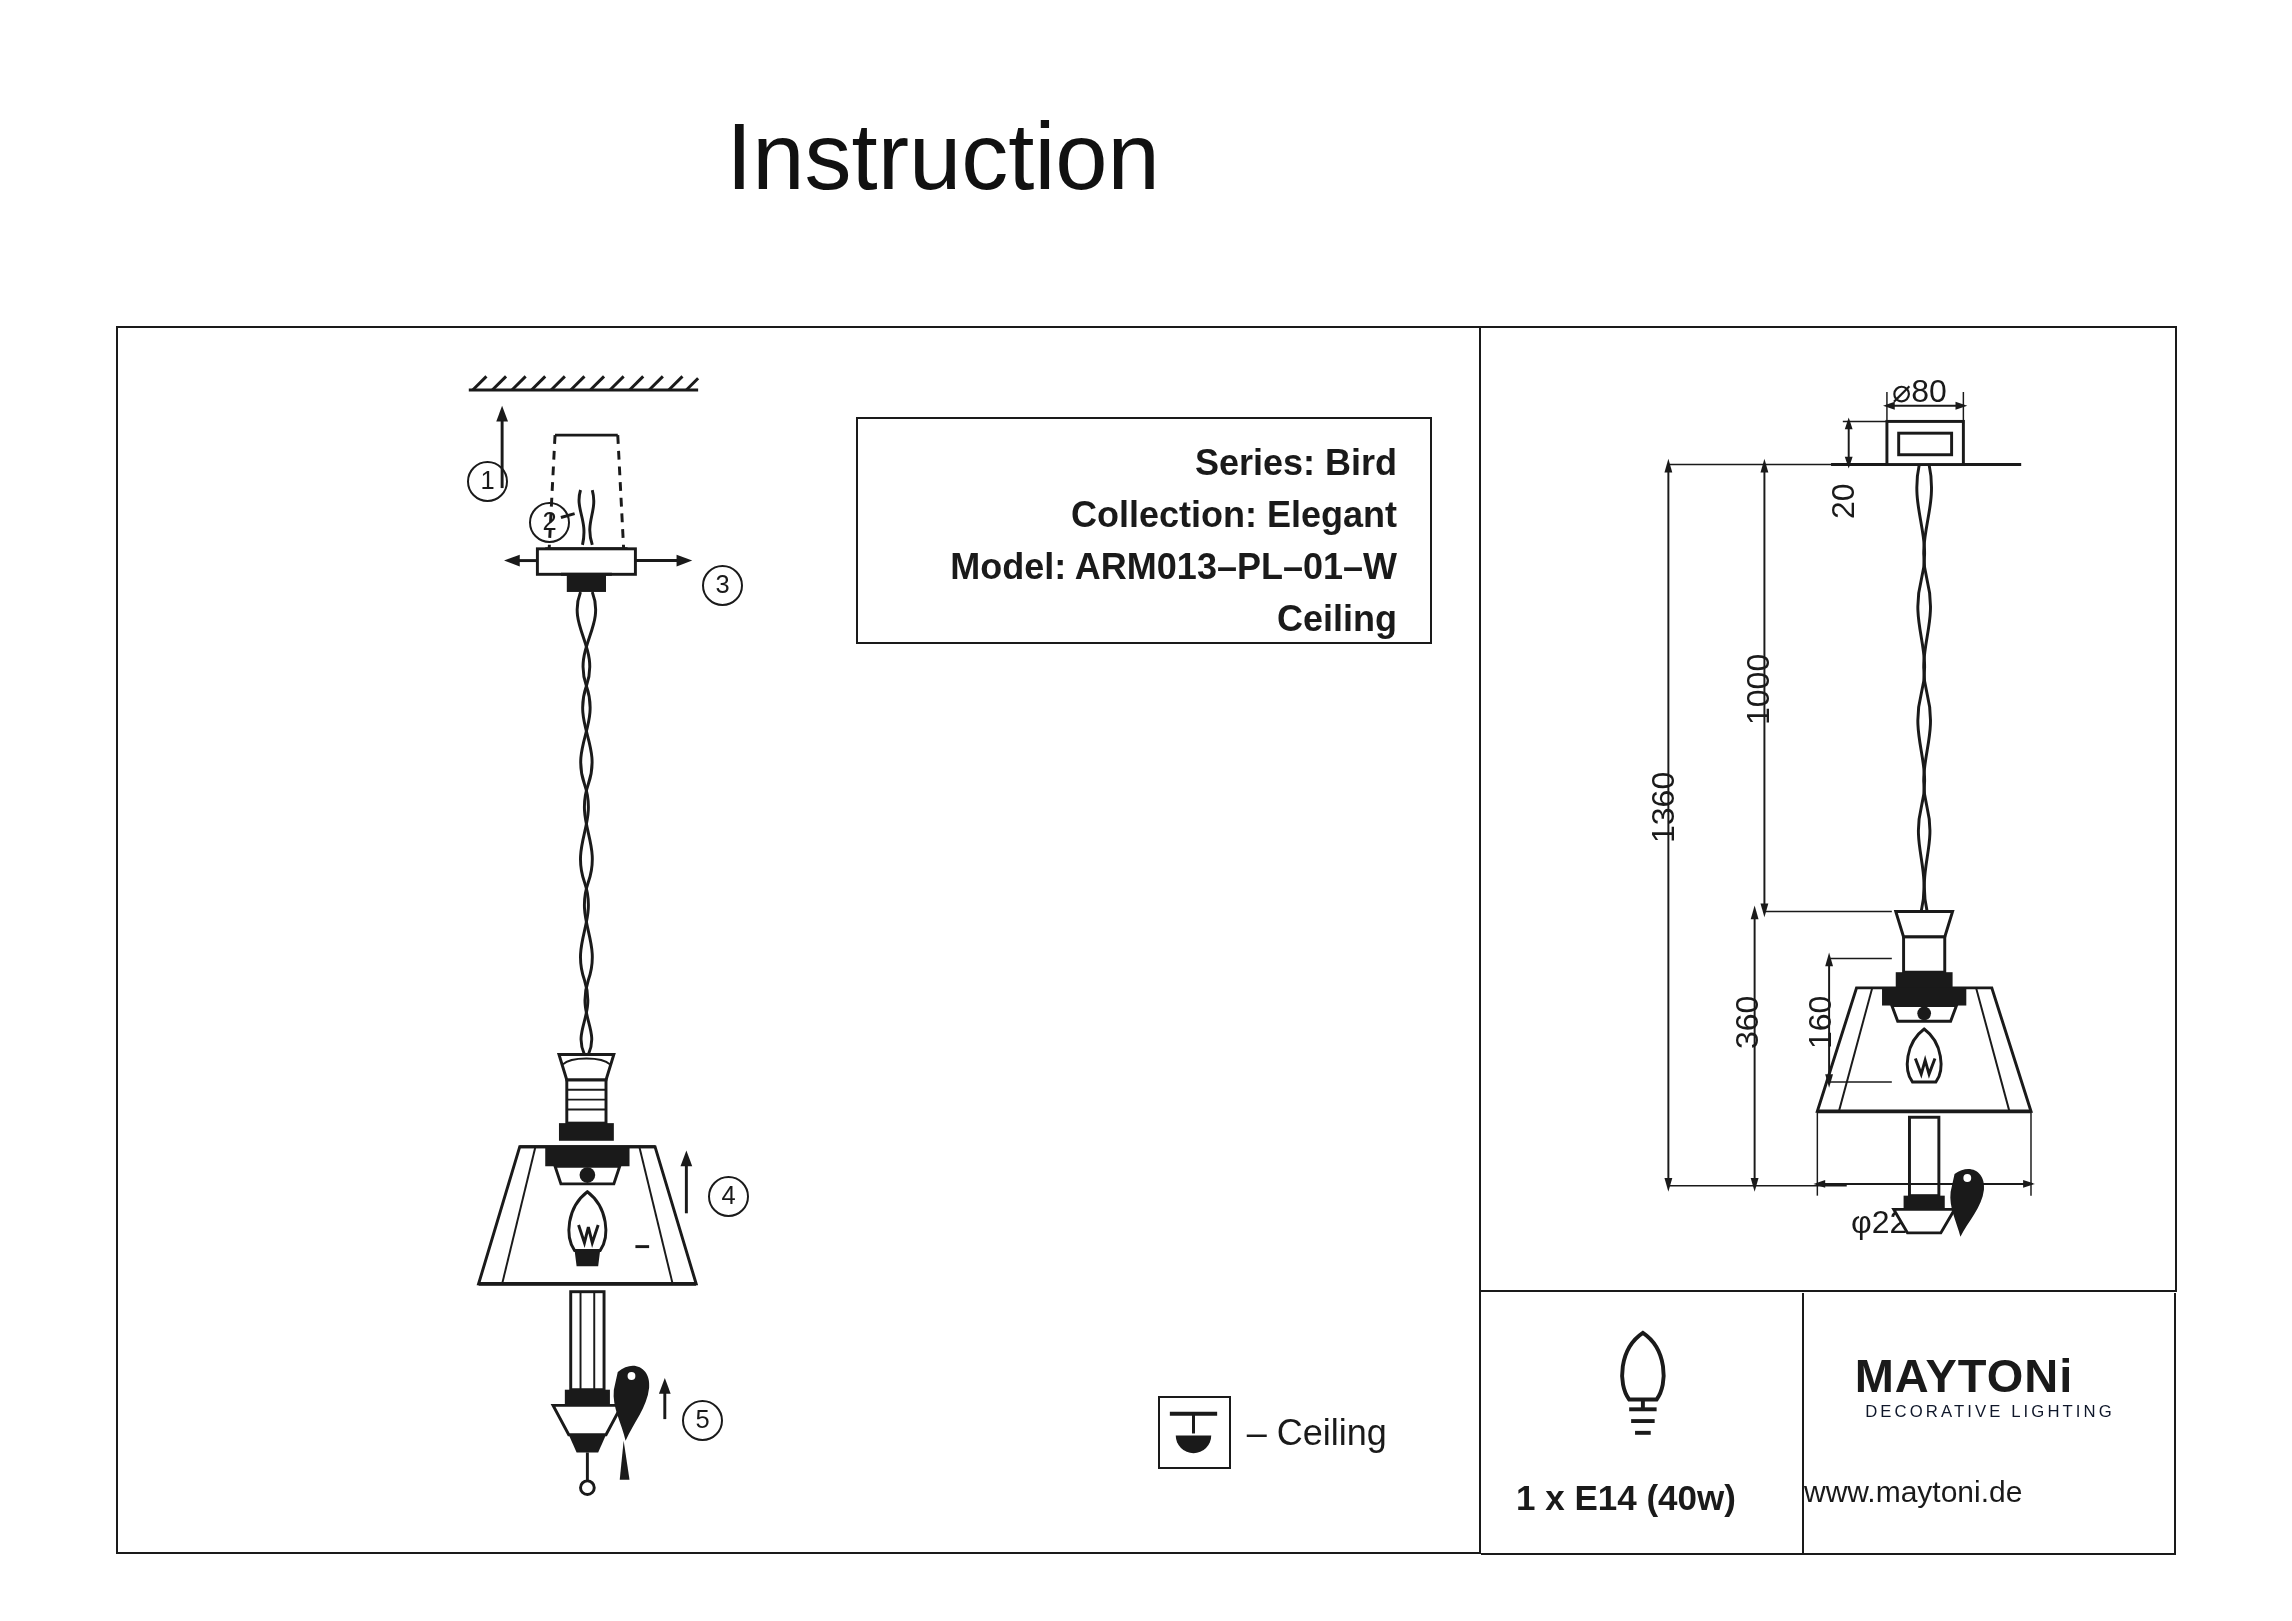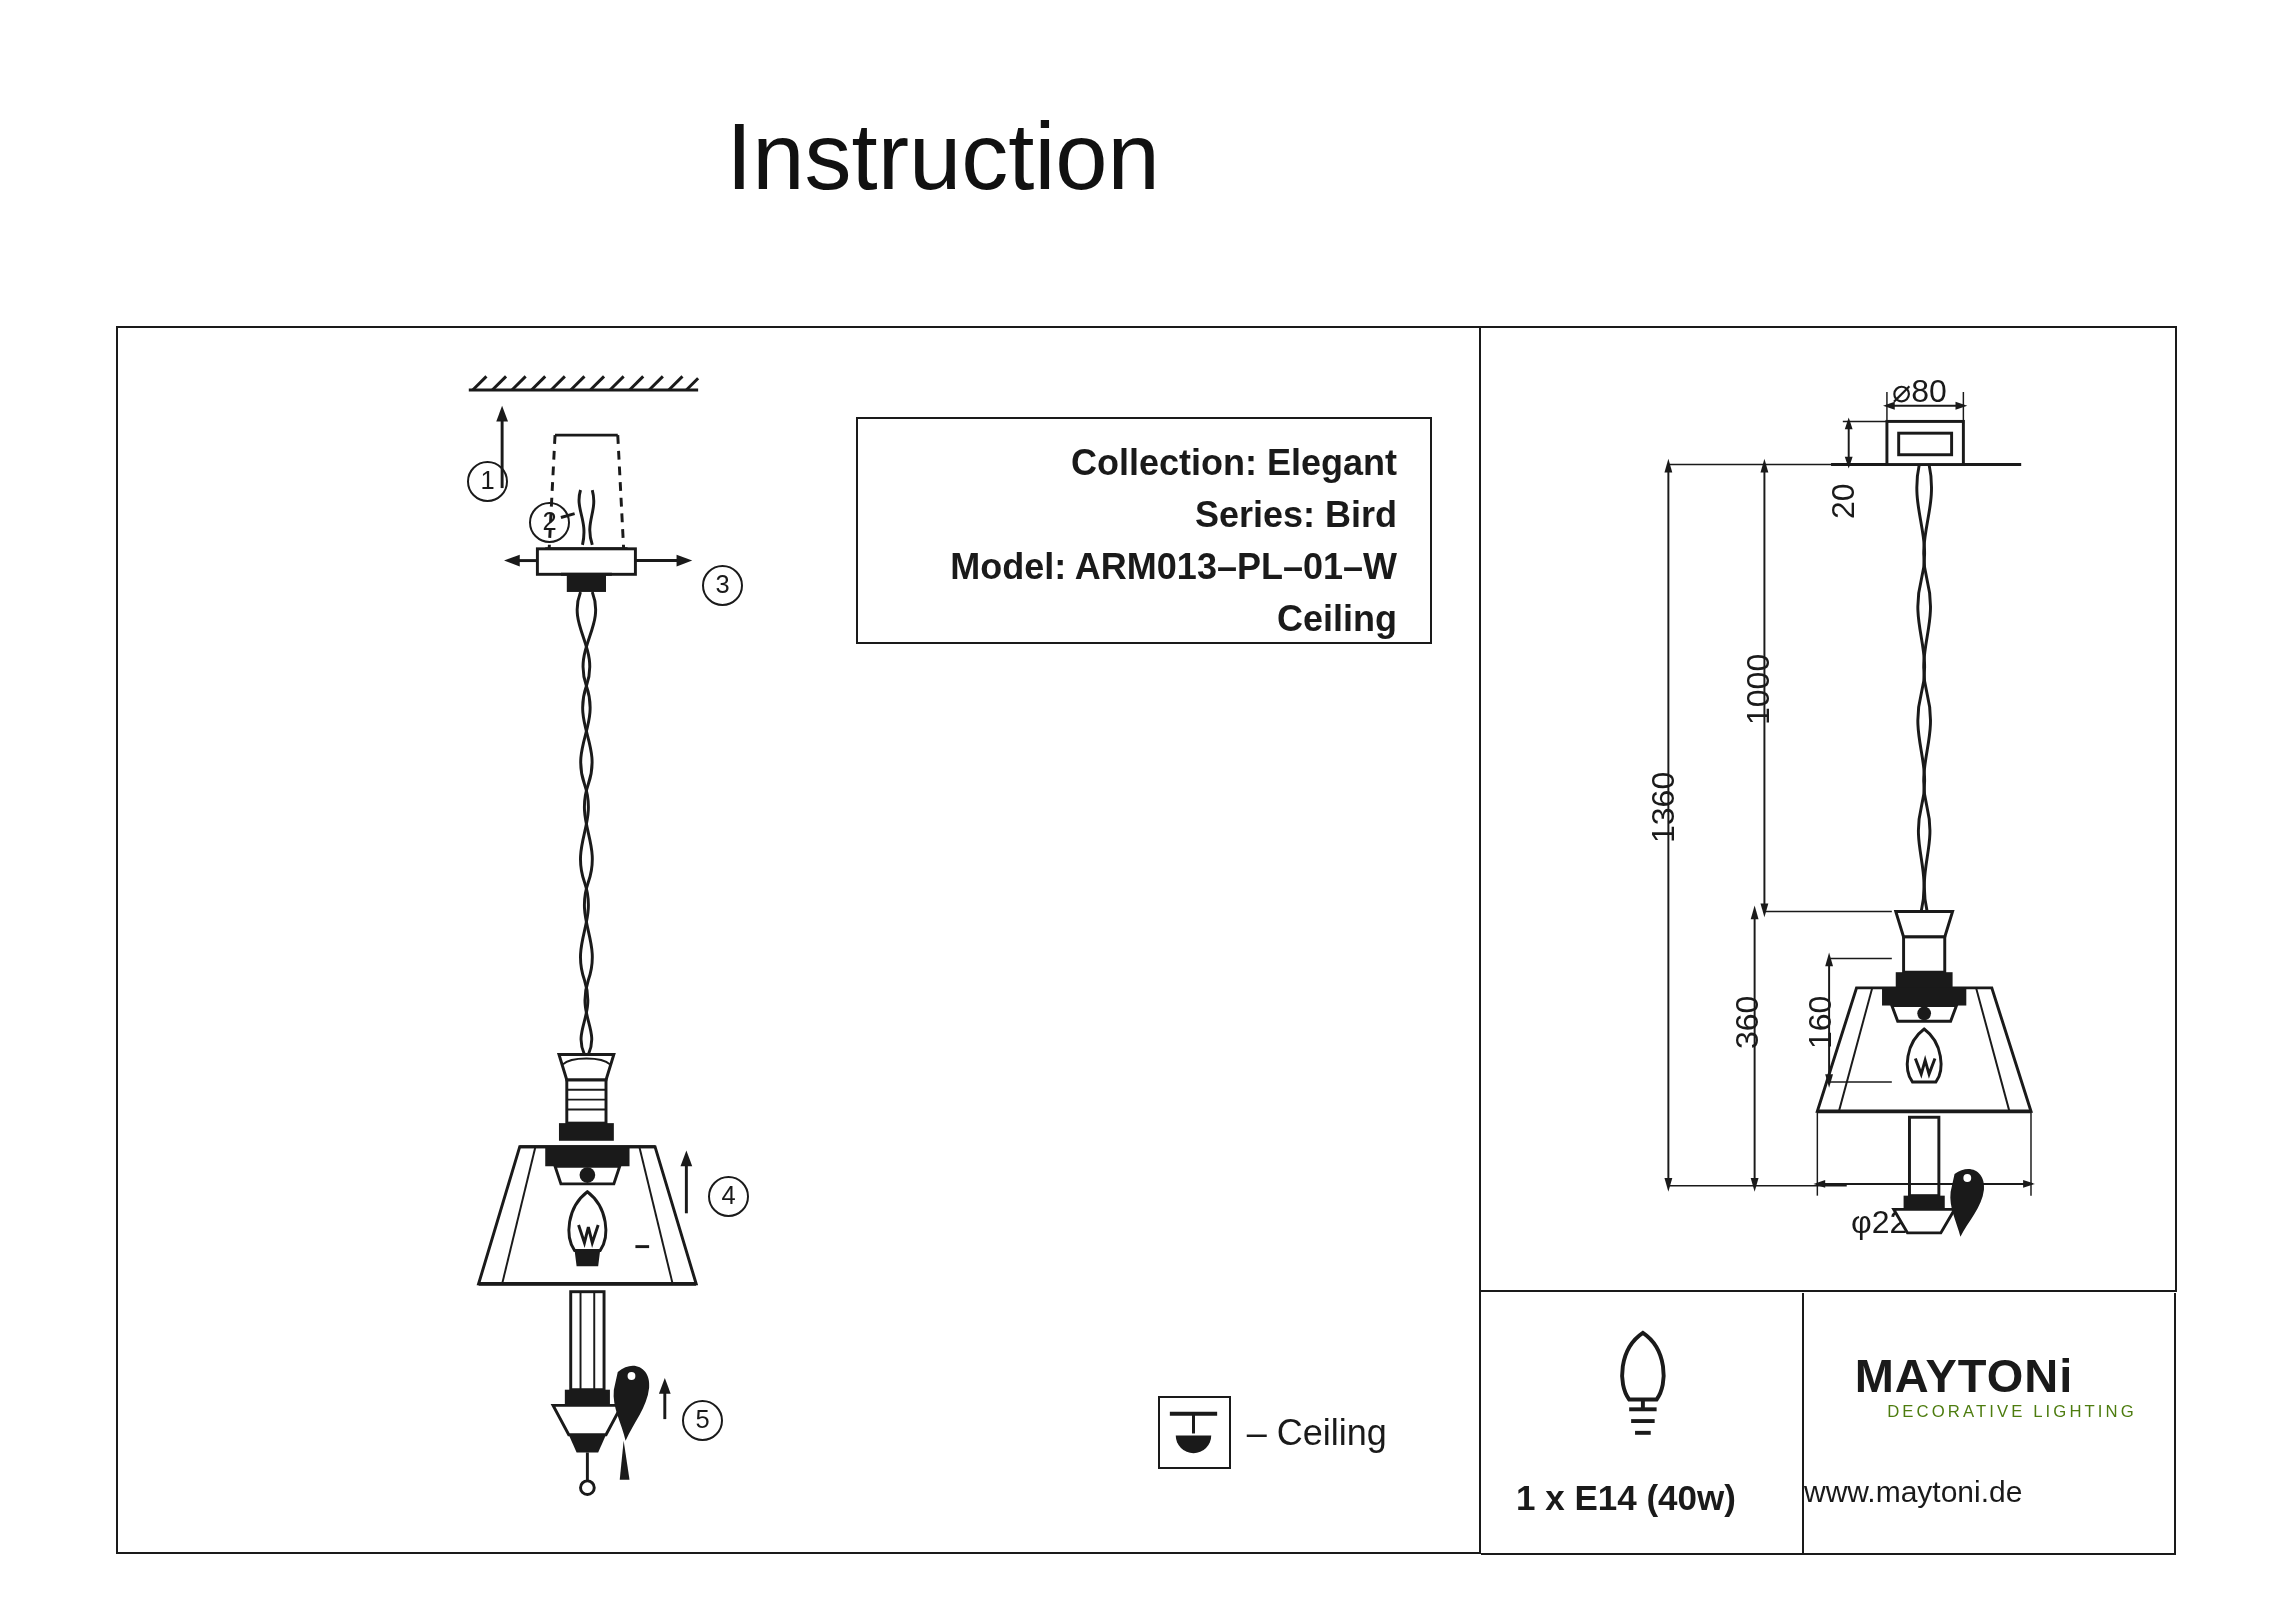--- a/index.html
+++ b/index.html
@@ -138,22 +138,21 @@
     color: #1a1a1a;
   }
   .brand-sub {
     position: absolute;
     left: 1804px;
     top: 1402px;
     width: 372px;
     text-align: center;
     font-size: 16.7px;
     letter-spacing: 3.1px;
-    color: #4d7c0f;
-    margin-left: 22px;
+    color: #0f172a;
   }
   .brand-url {
     position: absolute;
     left: 1804px;
     top: 1475px;
     width: 372px;
     text-align: left;
     font-size: 30px;
     color: #1a1a1a;
   }
@@ -198,22 +197,22 @@
 <div class="page">
 
   <div class="title">Instruction</div>
 
   <div class="frame-left"></div>
   <div class="frame-right"></div>
   <div class="frame-lamp"></div>
   <div class="frame-brand"></div>
 
   <div class="info-box">
+    <div class="info-line">Series: Bird</div>
     <div class="info-line">Collection: Elegant</div>
-    <div class="info-line">Series: Bird</div>
     <div class="info-line">Model: ARM013–PL–01–W</div>
     <div class="info-line">Ceiling</div>
   </div>
 
   <div class="legend">
     <div class="legend-icon">
       <svg width="67" height="67" viewBox="0 0 68 68">
         <line x1="10" y1="16" x2="58" y2="16" stroke="#1a1a1a" stroke-width="4"></line>
         <line x1="34" y1="16" x2="34" y2="36" stroke="#1a1a1a" stroke-width="3"></line>
         <path d="M16 38 L52 38 A18 18 0 0 1 16 38 Z" fill="#1a1a1a"></path>

